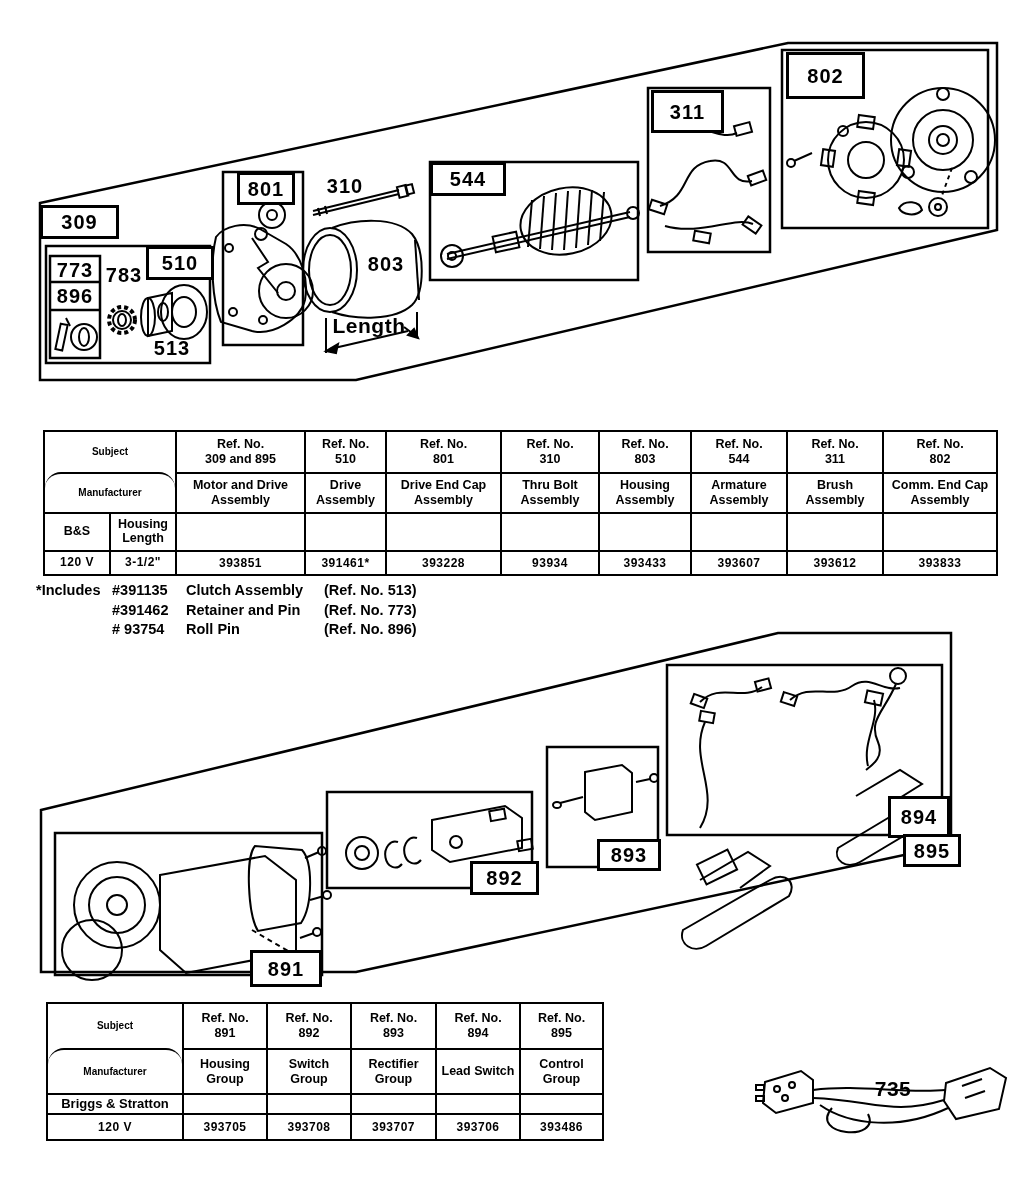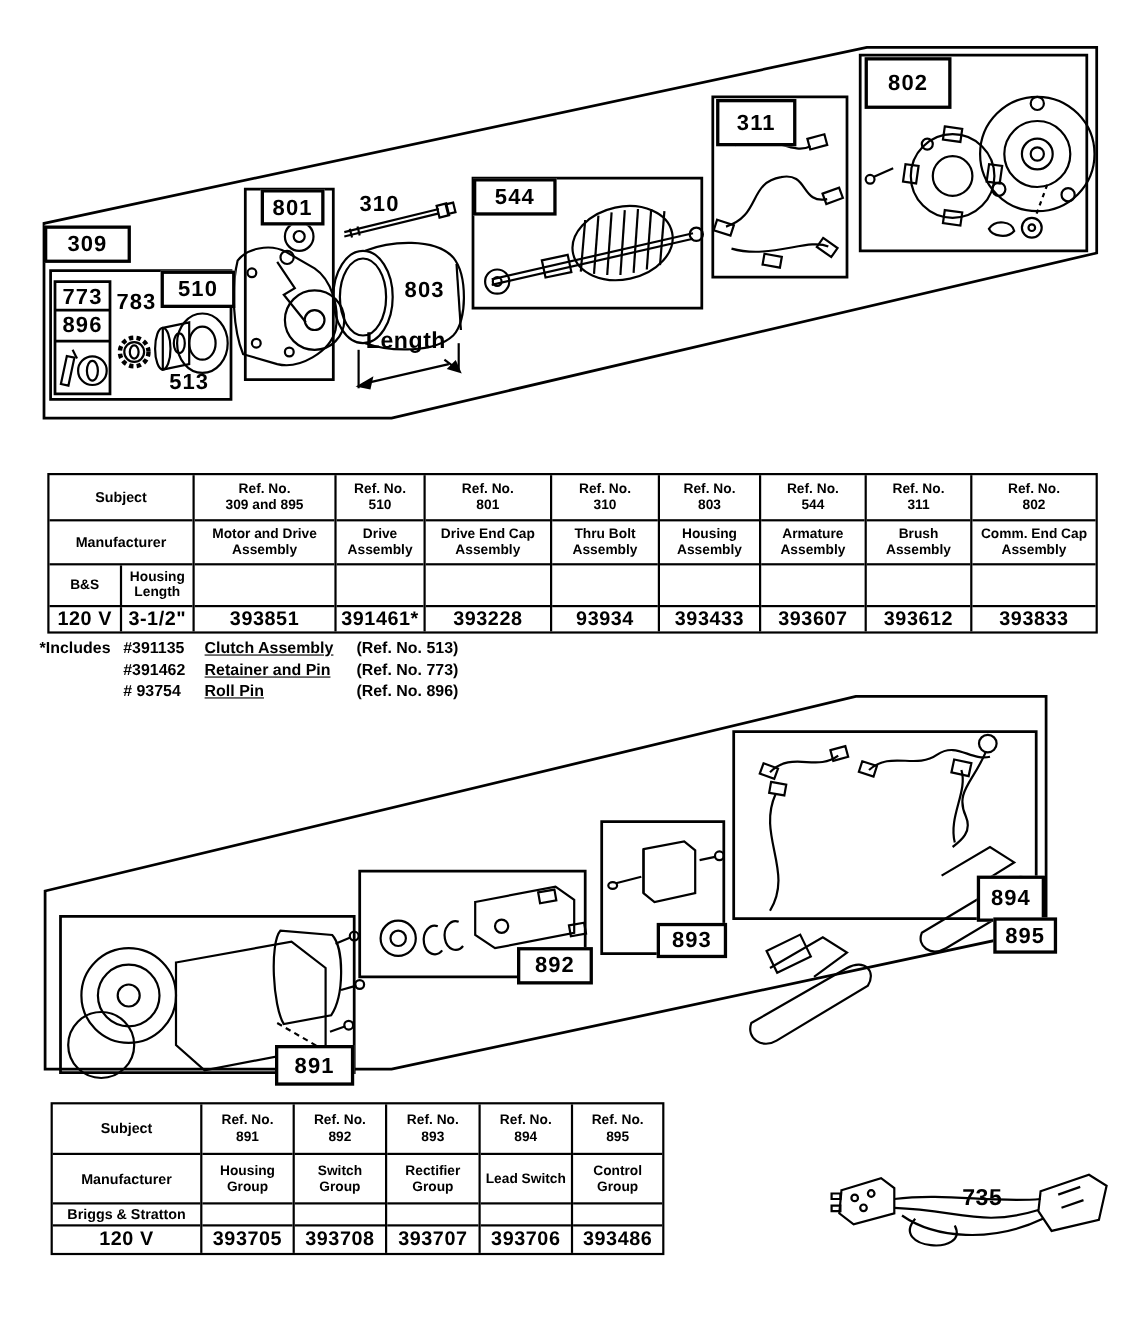--- a/index.html
+++ b/index.html
@@ -14,36 +14,36 @@
   .co.boxed{border:3px solid #000;background:#fff;}
   .co.big{font-size:21px;letter-spacing:0.5px;}
 
   
   .ptable{position:absolute;display:flex;border:2px solid #000;background:#fff;box-sizing:border-box;}
   .tcol{display:flex;flex-direction:column;box-sizing:border-box;}
   .tcol + .tcol{border-left:2px solid #000;}
   .tc{box-sizing:border-box;display:flex;flex-direction:column;align-items:center;justify-content:center;
       text-align:center;font-weight:bold;font-size:12.5px;line-height:1.2;padding:1px 2px;}
   .tc + .tc{border-top:2px solid #000;}
-  .val{font-size:18px;letter-spacing:0.5px;}
-  .subjfont{font-size:13px;}
+  .val{font-size:12px;letter-spacing:0.5px;}
+  .subjfont{font-size:10px;border-radius:16px;}
   .split{flex-direction:row;padding:0;align-items:stretch;}
   .half{flex:1;display:flex;align-items:center;justify-content:center;text-align:center;line-height:1.1;}
   .half.bl{border-left:2px solid #000;}
   
   .r1{height:40px;}.r2{height:40px;}.r3{height:38px;}.r4{height:24px;}
   
   .s1{height:44px;}.s2{height:45px;}.s3{height:20px;font-size:13px;}.s4{height:26px;}
 
   
   .footnote{position:absolute;left:36px;top:581px;font-size:14.5px;font-weight:bold;}
   .fnrow{display:flex;line-height:1.36;}
   .fp{width:76px;}
   .fnum{width:74px;}
-  .fd{width:138px;text-decoration:underline;}
+  .fd{width:138px;}
 </style>
 </head>
 <body>
 
 <div class="page">
 
   <svg class="art" width="1028" height="1200" viewBox="0 0 1028 1200" fill="none" stroke="#000" stroke-width="2">
 
     <g>
       <polygon points="40,203 788,43 997,43 997,230 356,380 40,380" stroke-width="2.5"></polygon>
@@ -257,21 +257,21 @@
 
   <div class="co boxed" style="left:40px;top:205px;width:73px;height:28px">309</div>
   <div class="co" style="left:50px;top:258px;width:50px;height:24px">773</div>
   <div class="co" style="left:50px;top:284px;width:50px;height:24px">896</div>
   <div class="co" style="left:103px;top:264px;width:42px;height:22px">783</div>
   <div class="co boxed" style="left:146px;top:246px;width:62px;height:28px">510</div>
   <div class="co" style="left:148px;top:337px;width:48px;height:22px">513</div>
   <div class="co boxed" style="left:237px;top:172px;width:52px;height:27px">801</div>
   <div class="co" style="left:322px;top:176px;width:46px;height:20px">310</div>
   <div class="co" style="left:363px;top:253px;width:46px;height:22px">803</div>
-  <div class="co big" style="left:330px;top:297px;width:78px;height:24px">Length</div>
+  <div class="co big" style="left:330px;top:313px;width:78px;height:24px">Length</div>
   <div class="co boxed" style="left:430px;top:162px;width:70px;height:28px">544</div>
   <div class="co boxed" style="left:651px;top:90px;width:67px;height:37px">311</div>
   <div class="co boxed" style="left:786px;top:52px;width:73px;height:41px">802</div>
 
   <div class="co boxed" style="left:250px;top:950px;width:66px;height:31px">891</div>
   <div class="co boxed" style="left:470px;top:861px;width:63px;height:28px">892</div>
   <div class="co boxed" style="left:597px;top:839px;width:58px;height:26px">893</div>
   <div class="co boxed" style="left:888px;top:796px;width:56px;height:36px">894</div>
   <div class="co boxed" style="left:903px;top:834px;width:52px;height:27px">895</div>
   <div class="co big" style="left:864px;top:1076px;width:58px;height:24px">735</div>

